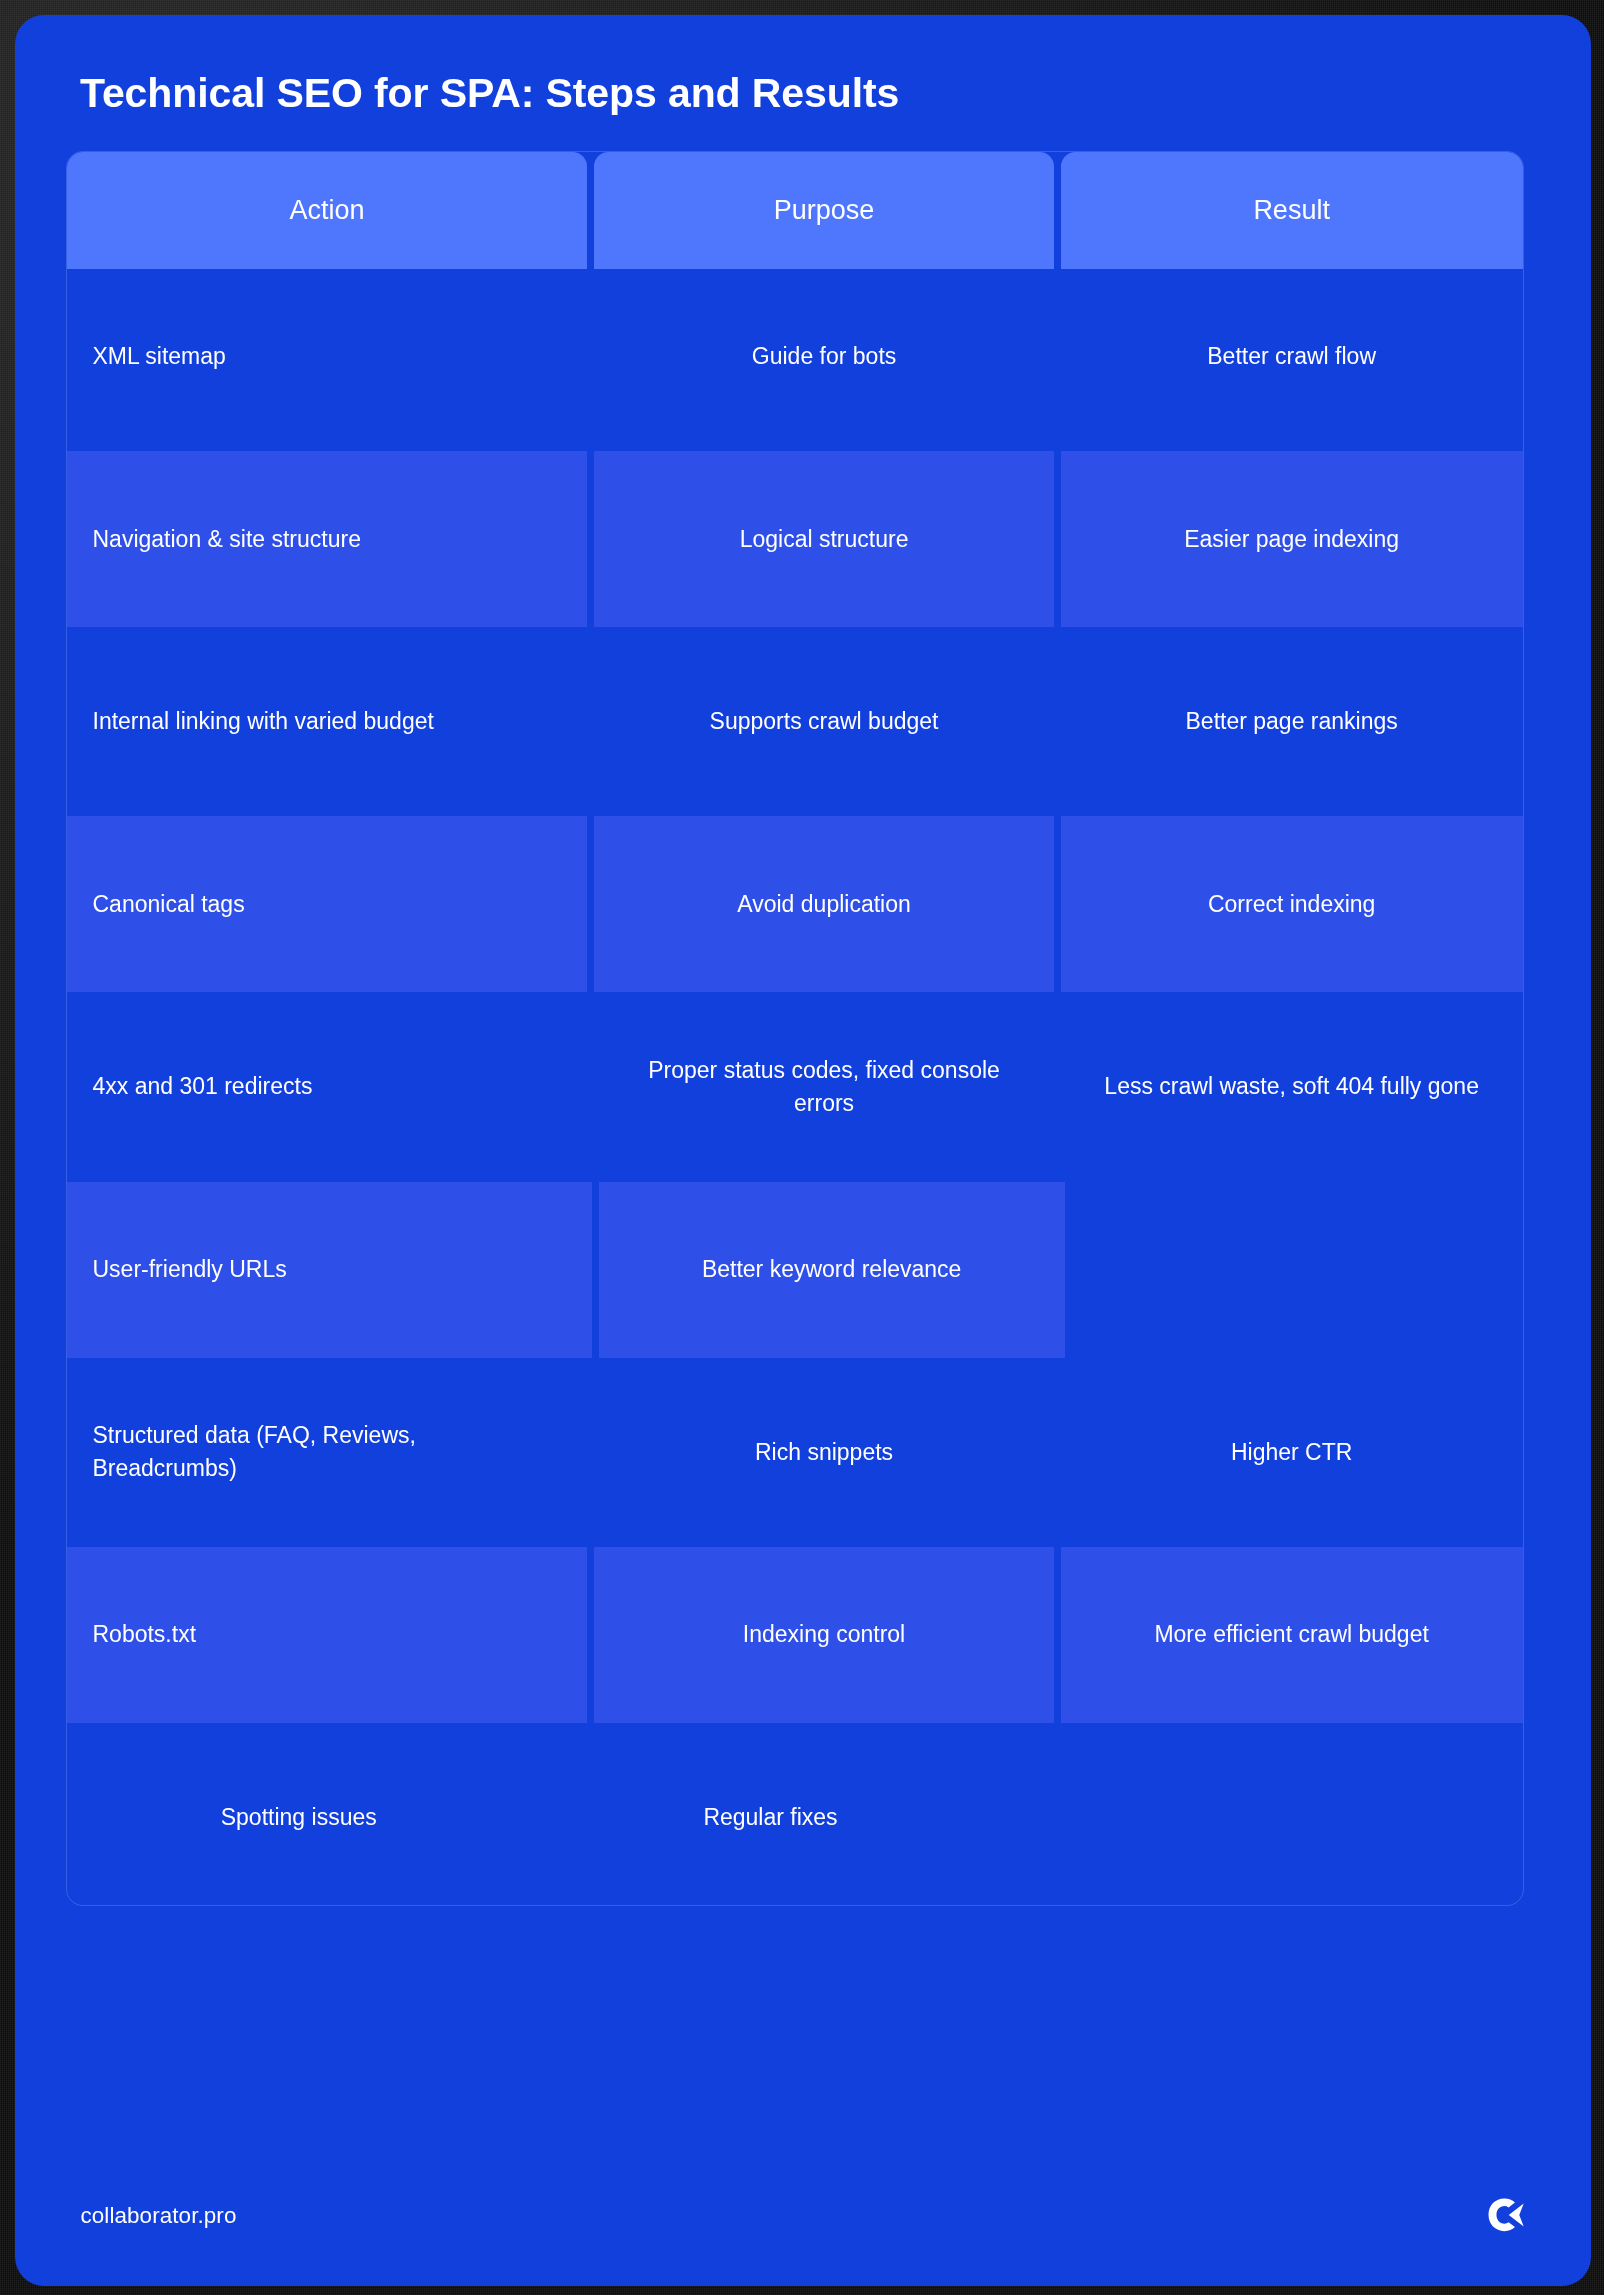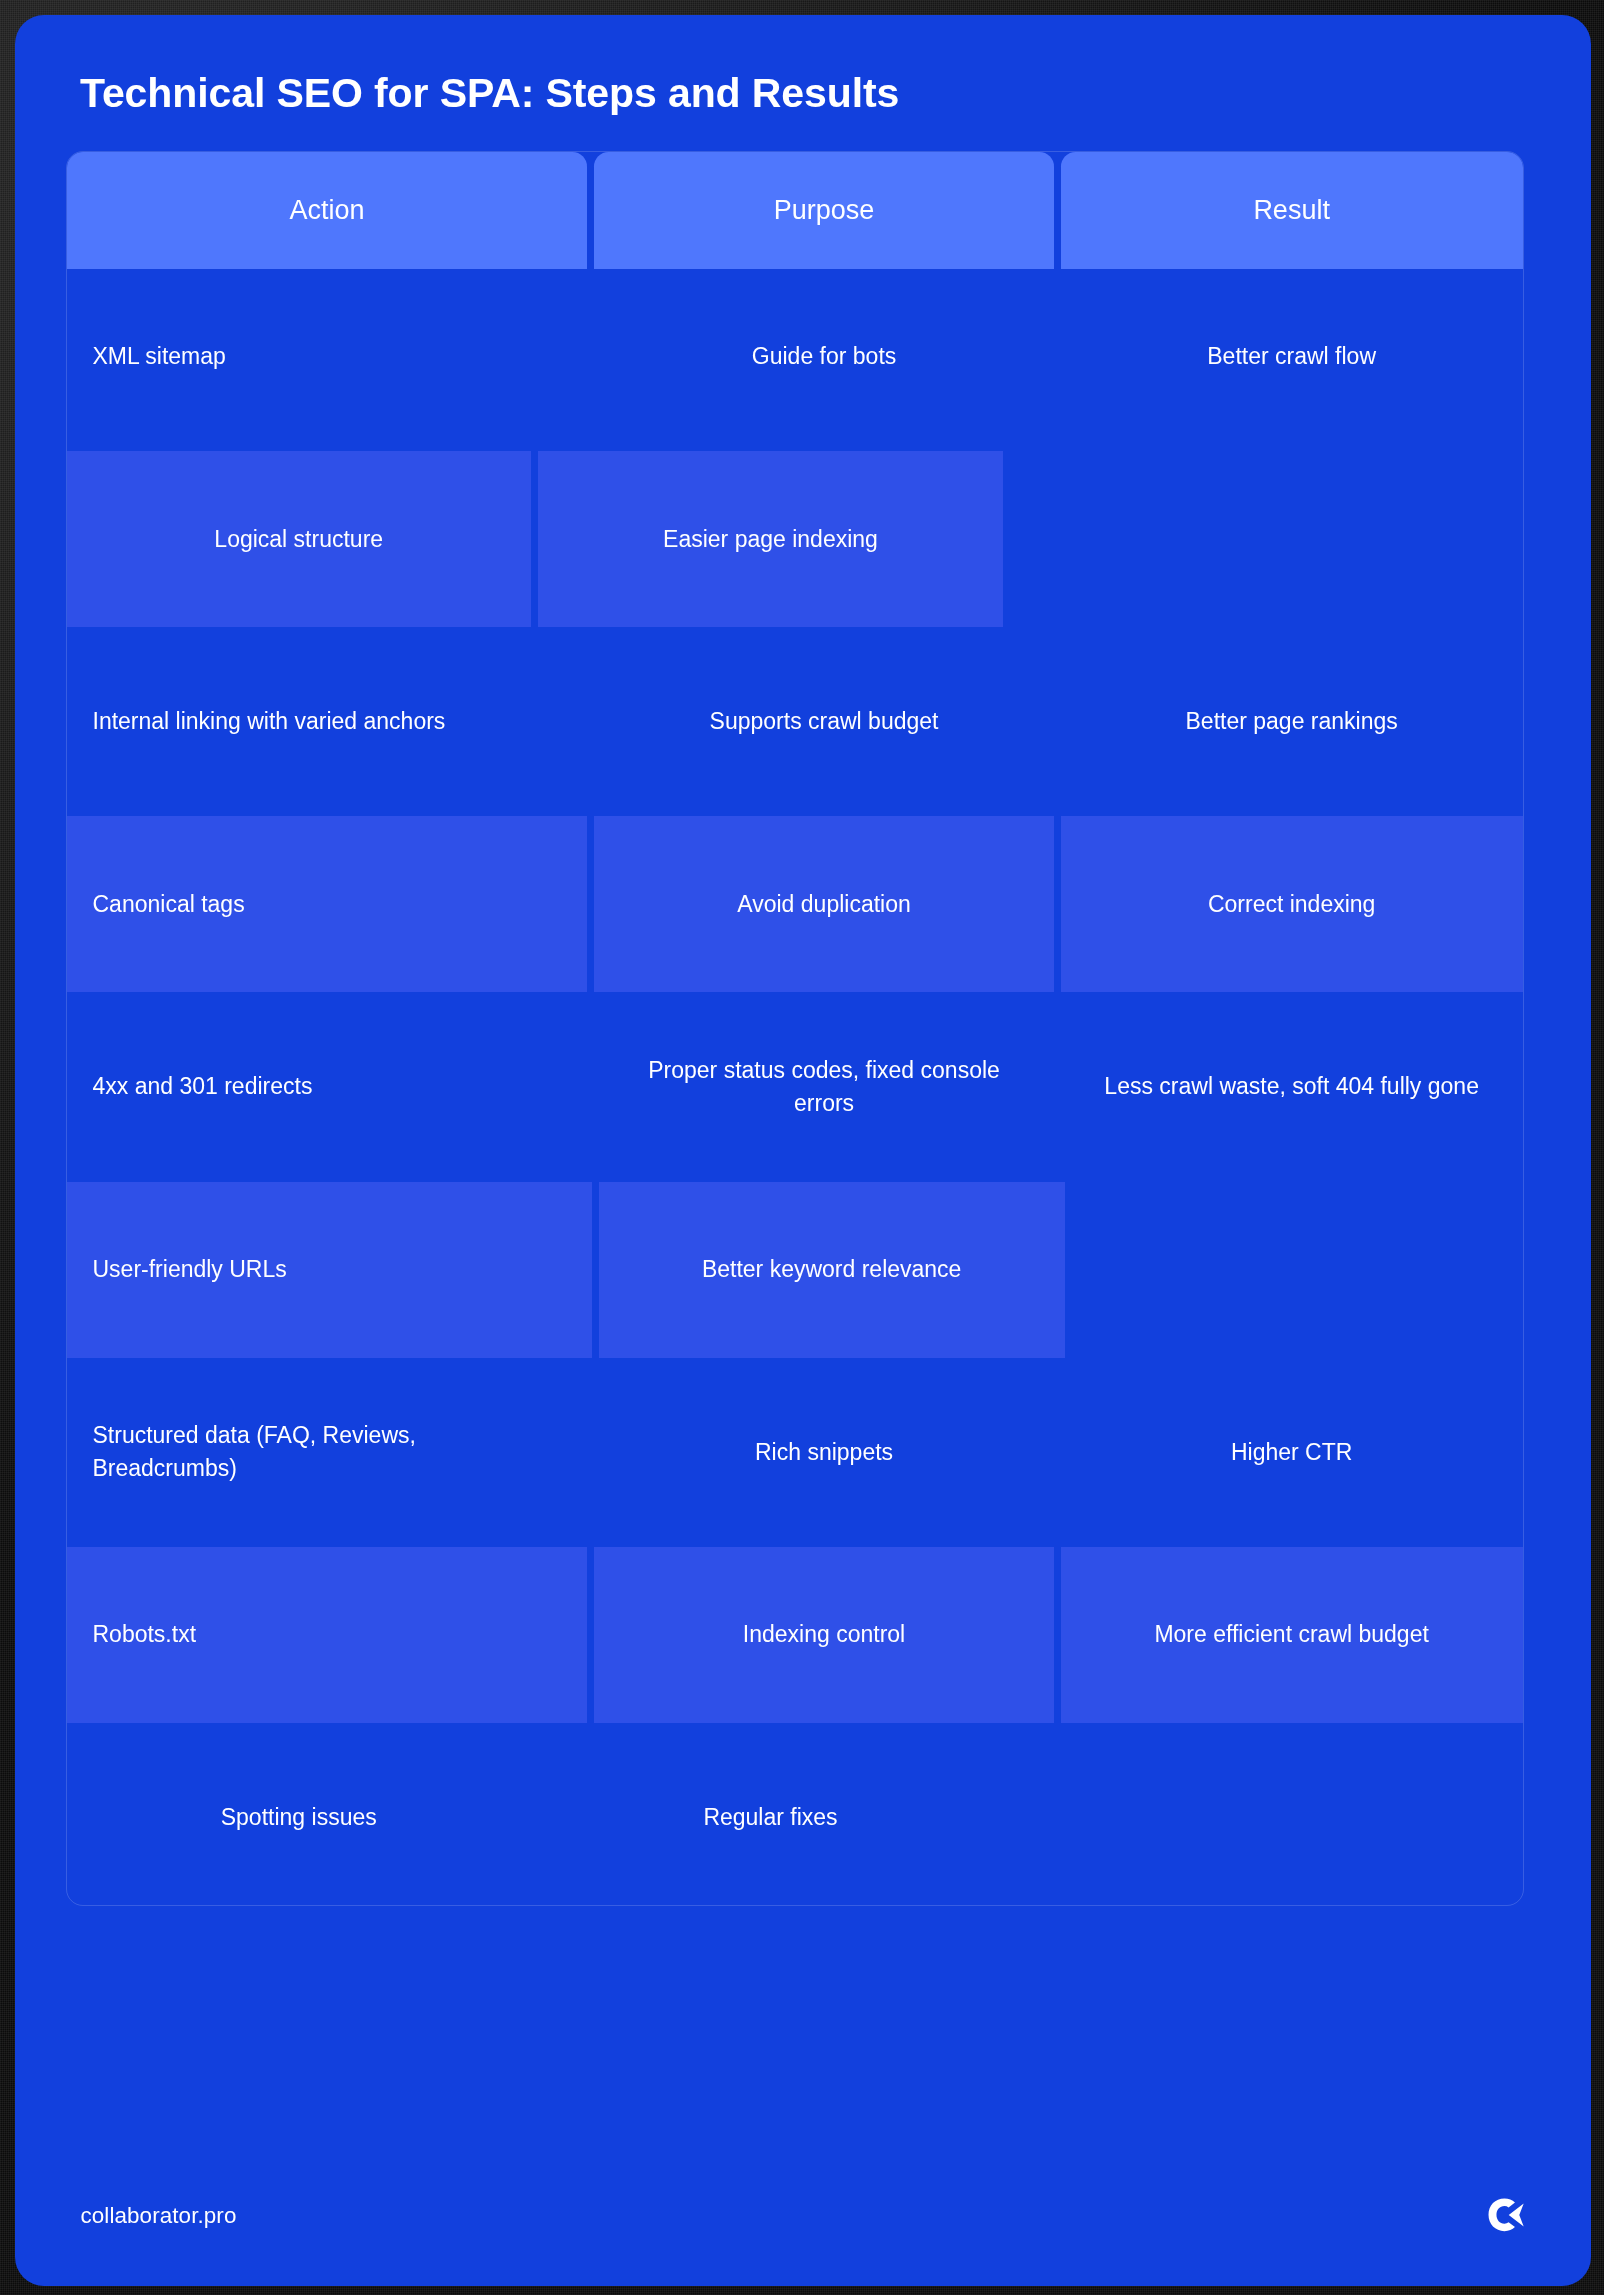--- a/index.html
+++ b/index.html
@@ -147,26 +147,27 @@
         <div class="cell col-2">Result</div>
       </div>
 
       <div class="row body flat">
         <div class="cell col-0">XML sitemap</div>
         <div class="cell col-1">Guide for bots</div>
         <div class="cell col-2">Better crawl flow</div>
       </div>
 
       <div class="row body tint">
+        <div class="cell col-0">Navigation &amp; site structure</div>
         <div class="cell col-1">Logical structure</div>
         <div class="cell col-2">Easier page indexing</div>
       </div>
 
       <div class="row body flat">
-        <div class="cell col-0">Internal linking with varied anchors</div>
+        <div class="cell col-0">Internal linking with varied budget</div>
         <div class="cell col-1">Supports crawl budget</div>
         <div class="cell col-2">Better page rankings</div>
       </div>
 
       <div class="row body tint">
         <div class="cell col-0">Canonical tags</div>
         <div class="cell col-1">Avoid duplication</div>
         <div class="cell col-2">Correct indexing</div>
       </div>
 

